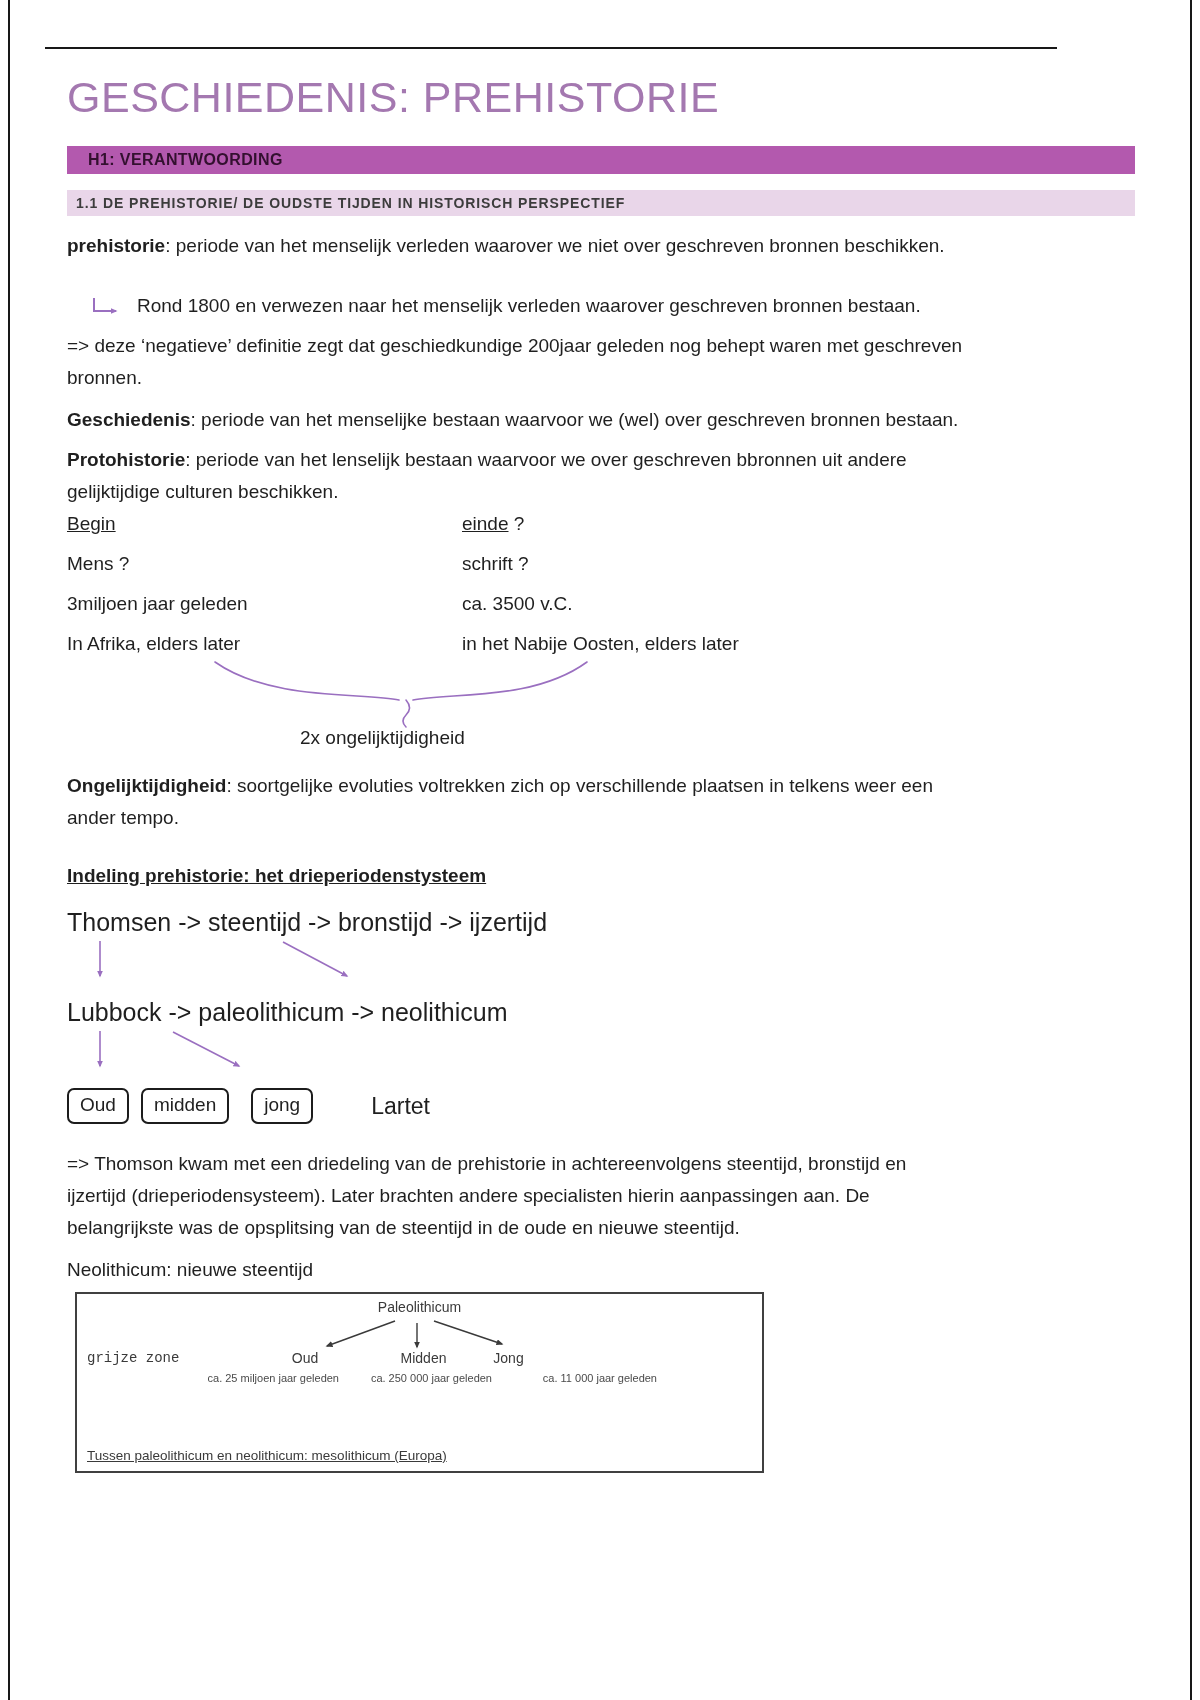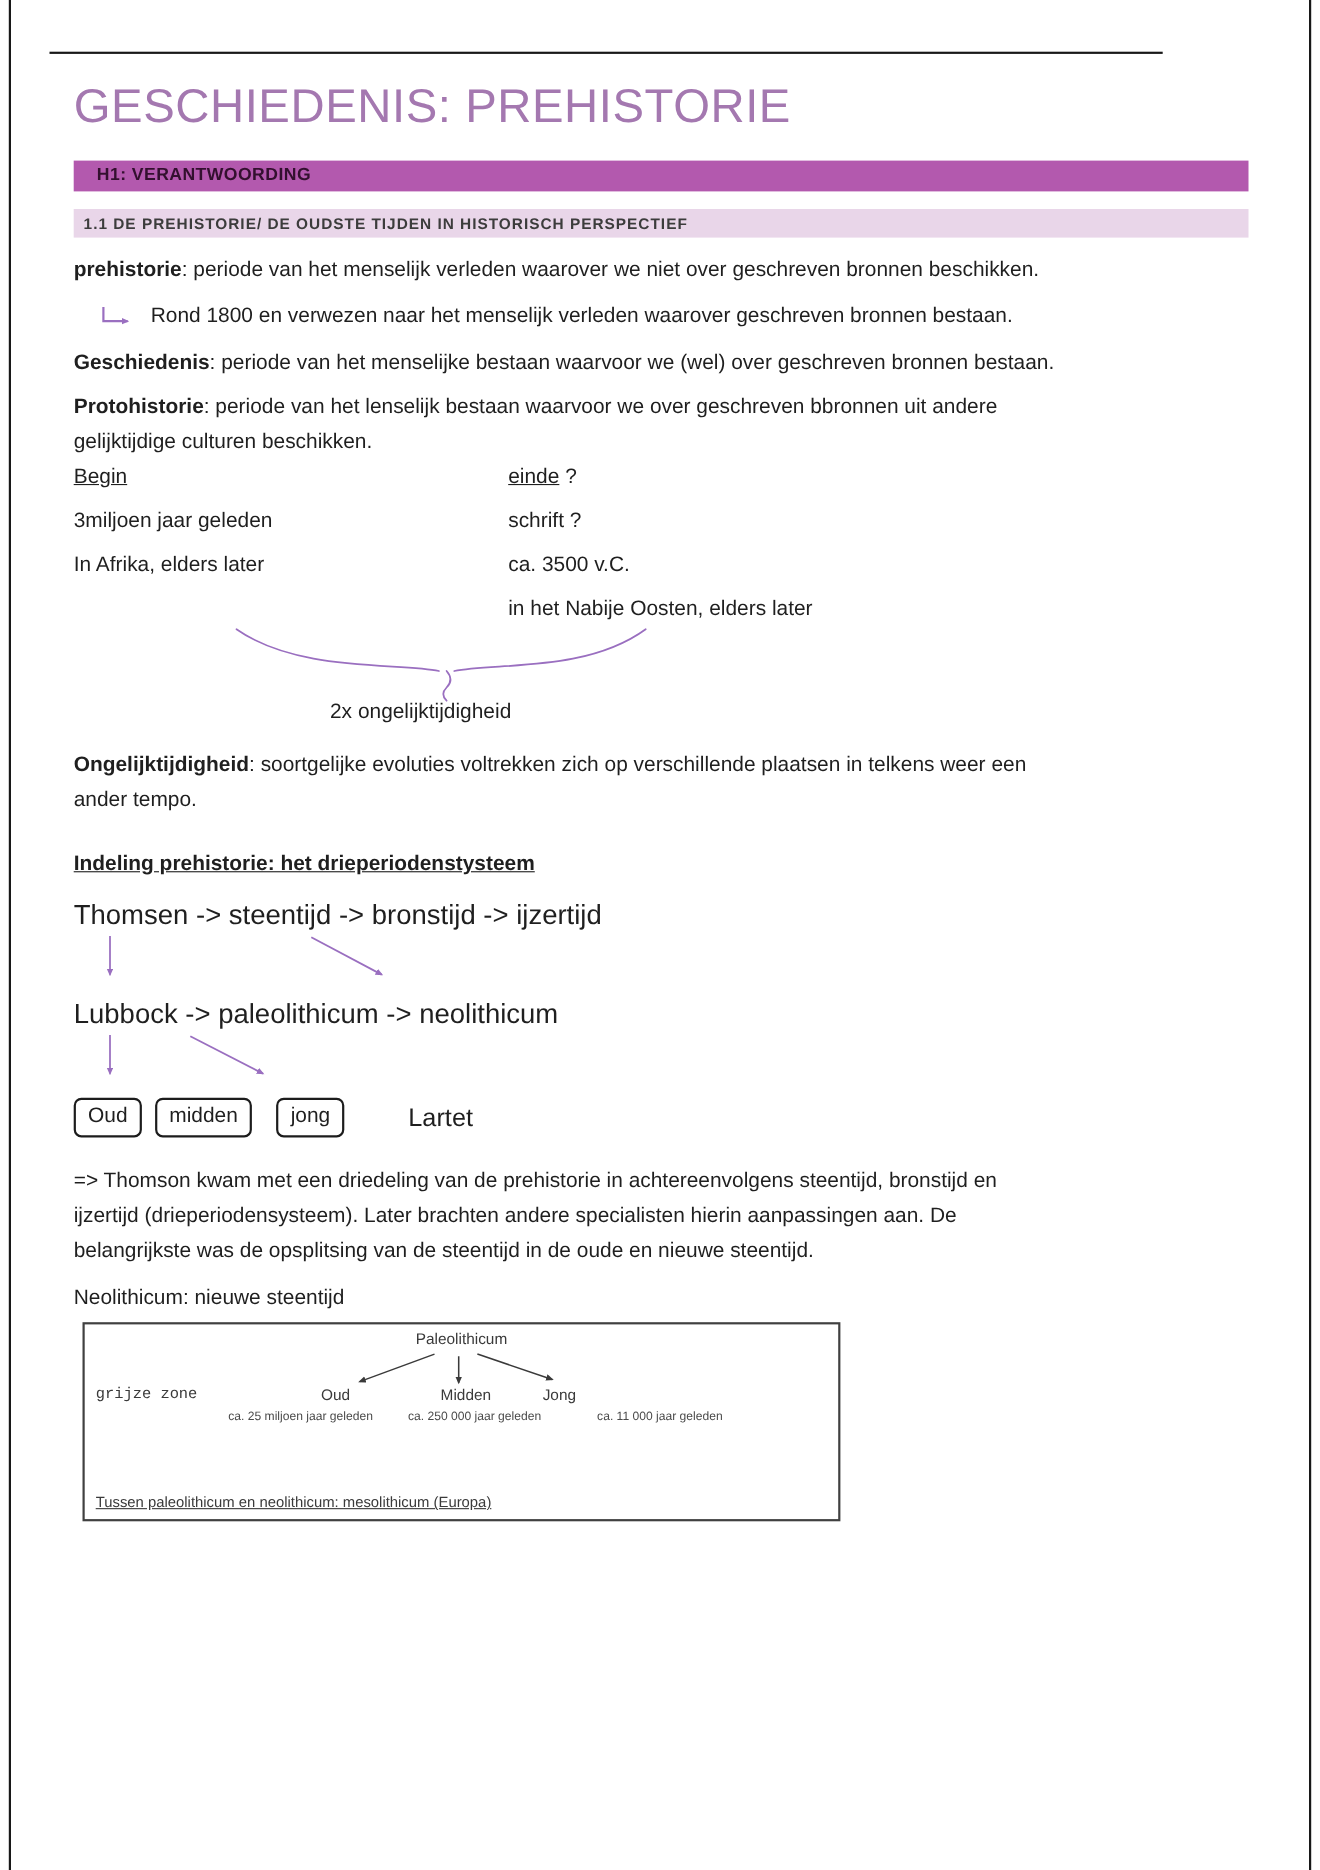--- a/index.html
+++ b/index.html
@@ -21,21 +21,21 @@
   .content{position:absolute;left:67px;top:0;width:1068px;}
 
   .title{margin:72px 0 0 0;font-size:43px;font-weight:400;color:var(--title_color);letter-spacing:0.5px;line-height:50px;}
   .h1-banner{margin-top:24px;background:var(--h1_bg);color:var(--h1_text);font-weight:700;font-size:16px;padding:5px 21px;letter-spacing:0.4px;}
   .section-banner{margin-top:16px;background:var(--section_bg);color:#3c3c3c;font-weight:700;font-size:14px;padding:5px 9px;letter-spacing:0.9px;}
 
   .body{font-size:19px;line-height:32px;}
   p.body{margin:14px 0 0 0;}
   .term{font-weight:700;}
 
-  .arrow-row{display:flex;align-items:center;margin-top:10px;padding-left:22px;}
+  .arrow-row{display:flex;align-items:flex-end;margin-top:28px;padding-left:22px;}
   .arrow-row .elbow{margin-top:5px;flex:0 0 auto;}
   .arrow-row .note-text{margin-left:10px;}
 
   .timeline{display:flex;margin-top:0px;}
   .tcol-left{width:395px;}
   .trow{font-size:19px;line-height:32px;margin-bottom:8px;}
   .u{text-decoration:underline;}
 
   .brace-block{position:relative;height:98px;margin-top:-10px;}
   .brace-svg{position:absolute;left:0;top:0;}
@@ -94,28 +94,30 @@
 
   <p class="body"><span class="term">prehistorie</span><span>: periode van het menselijk verleden waarover we niet over geschreven bronnen beschikken.</span></p>
 
   <div class="arrow-row">
     <svg class="elbow" width="38" height="24" viewBox="0 0 38 24">
       <path d="M5,0 L5,13 L27,13" fill="none" style="stroke:var(--arrow)" stroke-width="2" marker-end="url(#ah-purple)"></path>
     </svg>
     <span class="body note-text">Rond 1800 en verwezen naar het menselijk verleden waarover geschreven bronnen bestaan.</span>
   </div>
 
+  <p class="body" style="margin-top:8px"><span>=&gt; deze ‘negatieve’ definitie zegt dat geschiedkundige 200jaar geleden nog behept waren met geschreven</span><br><span>bronnen.</span></p>
 
   <p class="body" style="margin-top:10px"><span class="term">Geschiedenis</span><span>: periode van het menselijke bestaan waarvoor we (wel) over geschreven bronnen bestaan.</span></p>
 
   <p class="body" style="margin-top:8px"><span class="term">Protohistorie</span><span>: periode van het lenselijk bestaan waarvoor we over geschreven bbronnen uit andere</span><br><span>gelijktijdige culturen beschikken.</span></p>
 
   <div class="timeline">
     <div class="tcol-left">
       <div class="trow"><span class="u">Begin</span></div>
+      <div class="trow">Mens ?</div>
       <div class="trow">3miljoen jaar geleden</div>
       <div class="trow">In Afrika, elders later</div>
     </div>
     <div class="tcol-right">
       <div class="trow"><span class="u">einde</span><span> ?</span></div>
       <div class="trow">schrift ?</div>
       <div class="trow">ca. 3500 v.C.</div>
       <div class="trow">in het Nabije Oosten, elders later</div>
     </div>
   </div>

